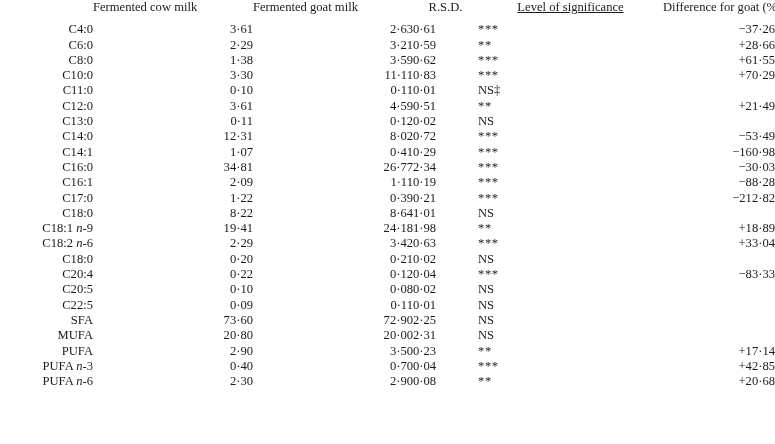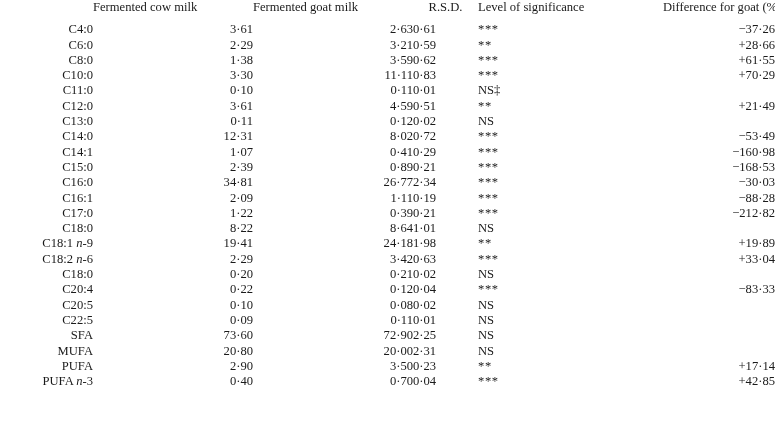--- a/index.html
+++ b/index.html
@@ -55,21 +55,21 @@
     font-size: 12.6px;
     height: 24px;
     line-height: 14px;
     vertical-align: top;
     padding-top: 2px;
   }
   th.h-label { text-align: left; }
   th.h-cow   { text-align: left;  padding-left: 0px; }
   th.h-goat  { text-align: left;  padding-left: 0px; }
   th.h-rsd   { text-align: center;  padding-left: 0px; }
-  th.h-sig   { text-align: left;  padding-left: 5px; }
+  th.h-sig   { text-align: center;  padding-left: 5px; text-decoration: underline; }
   th.h-diff  { text-align: right; padding-right: 3px; }
 
   
   tr.spacer td { height: 7px; line-height: 7px; }
 
   
   td.t-label { text-align: right;  padding-left: 2px; }
   td.t-cow   { text-align: right; padding-right: 17px; }
   td.t-goat  { text-align: right; padding-right: 2px; }
   td.t-rsd   { text-align: left;  padding-left: 1px; }
@@ -176,28 +176,20 @@
         </tr>
         <tr>
           <td class="t-label">C14:1</td>
           <td class="t-cow">1·07</td>
           <td class="t-goat">0·41</td>
           <td class="t-rsd">0·29</td>
           <td class="t-sig"><span class="stars">***</span></td>
           <td class="t-diff">−160·98</td>
         </tr>
         <tr>
-          <td class="t-label">C15:0</td>
-          <td class="t-cow">2·39</td>
-          <td class="t-goat">0·89</td>
-          <td class="t-rsd">0·21</td>
-          <td class="t-sig"><span class="stars">***</span></td>
-          <td class="t-diff">−168·53</td>
-        </tr>
-        <tr>
           <td class="t-label">C16:0</td>
           <td class="t-cow">34·81</td>
           <td class="t-goat">26·77</td>
           <td class="t-rsd">2·34</td>
           <td class="t-sig"><span class="stars">***</span></td>
           <td class="t-diff">−30·03</td>
         </tr>
         <tr>
           <td class="t-label">C16:1</td>
           <td class="t-cow">2·09</td>
@@ -221,21 +213,21 @@
           <td class="t-rsd">1·01</td>
           <td class="t-sig"><span class="">NS</span></td>
           <td class="t-diff"></td>
         </tr>
         <tr>
           <td class="t-label">C18:1 <span class="ital">n</span>-9</td>
           <td class="t-cow">19·41</td>
           <td class="t-goat">24·18</td>
           <td class="t-rsd">1·98</td>
           <td class="t-sig"><span class="stars">**</span></td>
-          <td class="t-diff">+19·89</td>
+          <td class="t-diff">+18·89</td>
         </tr>
         <tr>
           <td class="t-label">C18:2 <span class="ital">n</span>-6</td>
           <td class="t-cow">2·29</td>
           <td class="t-goat">3·42</td>
           <td class="t-rsd">0·63</td>
           <td class="t-sig"><span class="stars">***</span></td>
           <td class="t-diff">+33·04</td>
         </tr>
         <tr>
@@ -295,15 +287,23 @@
           <td class="t-diff">+17·14</td>
         </tr>
         <tr>
           <td class="t-label">PUFA <span class="ital">n</span>-3</td>
           <td class="t-cow">0·40</td>
           <td class="t-goat">0·70</td>
           <td class="t-rsd">0·04</td>
           <td class="t-sig"><span class="stars">***</span></td>
           <td class="t-diff">+42·85</td>
         </tr>
+        <tr>
+          <td class="t-label">PUFA <span class="ital">n</span>-6</td>
+          <td class="t-cow">2·30</td>
+          <td class="t-goat">2·90</td>
+          <td class="t-rsd">0·08</td>
+          <td class="t-sig"><span class="stars">**</span></td>
+          <td class="t-diff">+20·68</td>
+        </tr>
       </tbody>
   </table>
 </div>
 
 </body></html>

